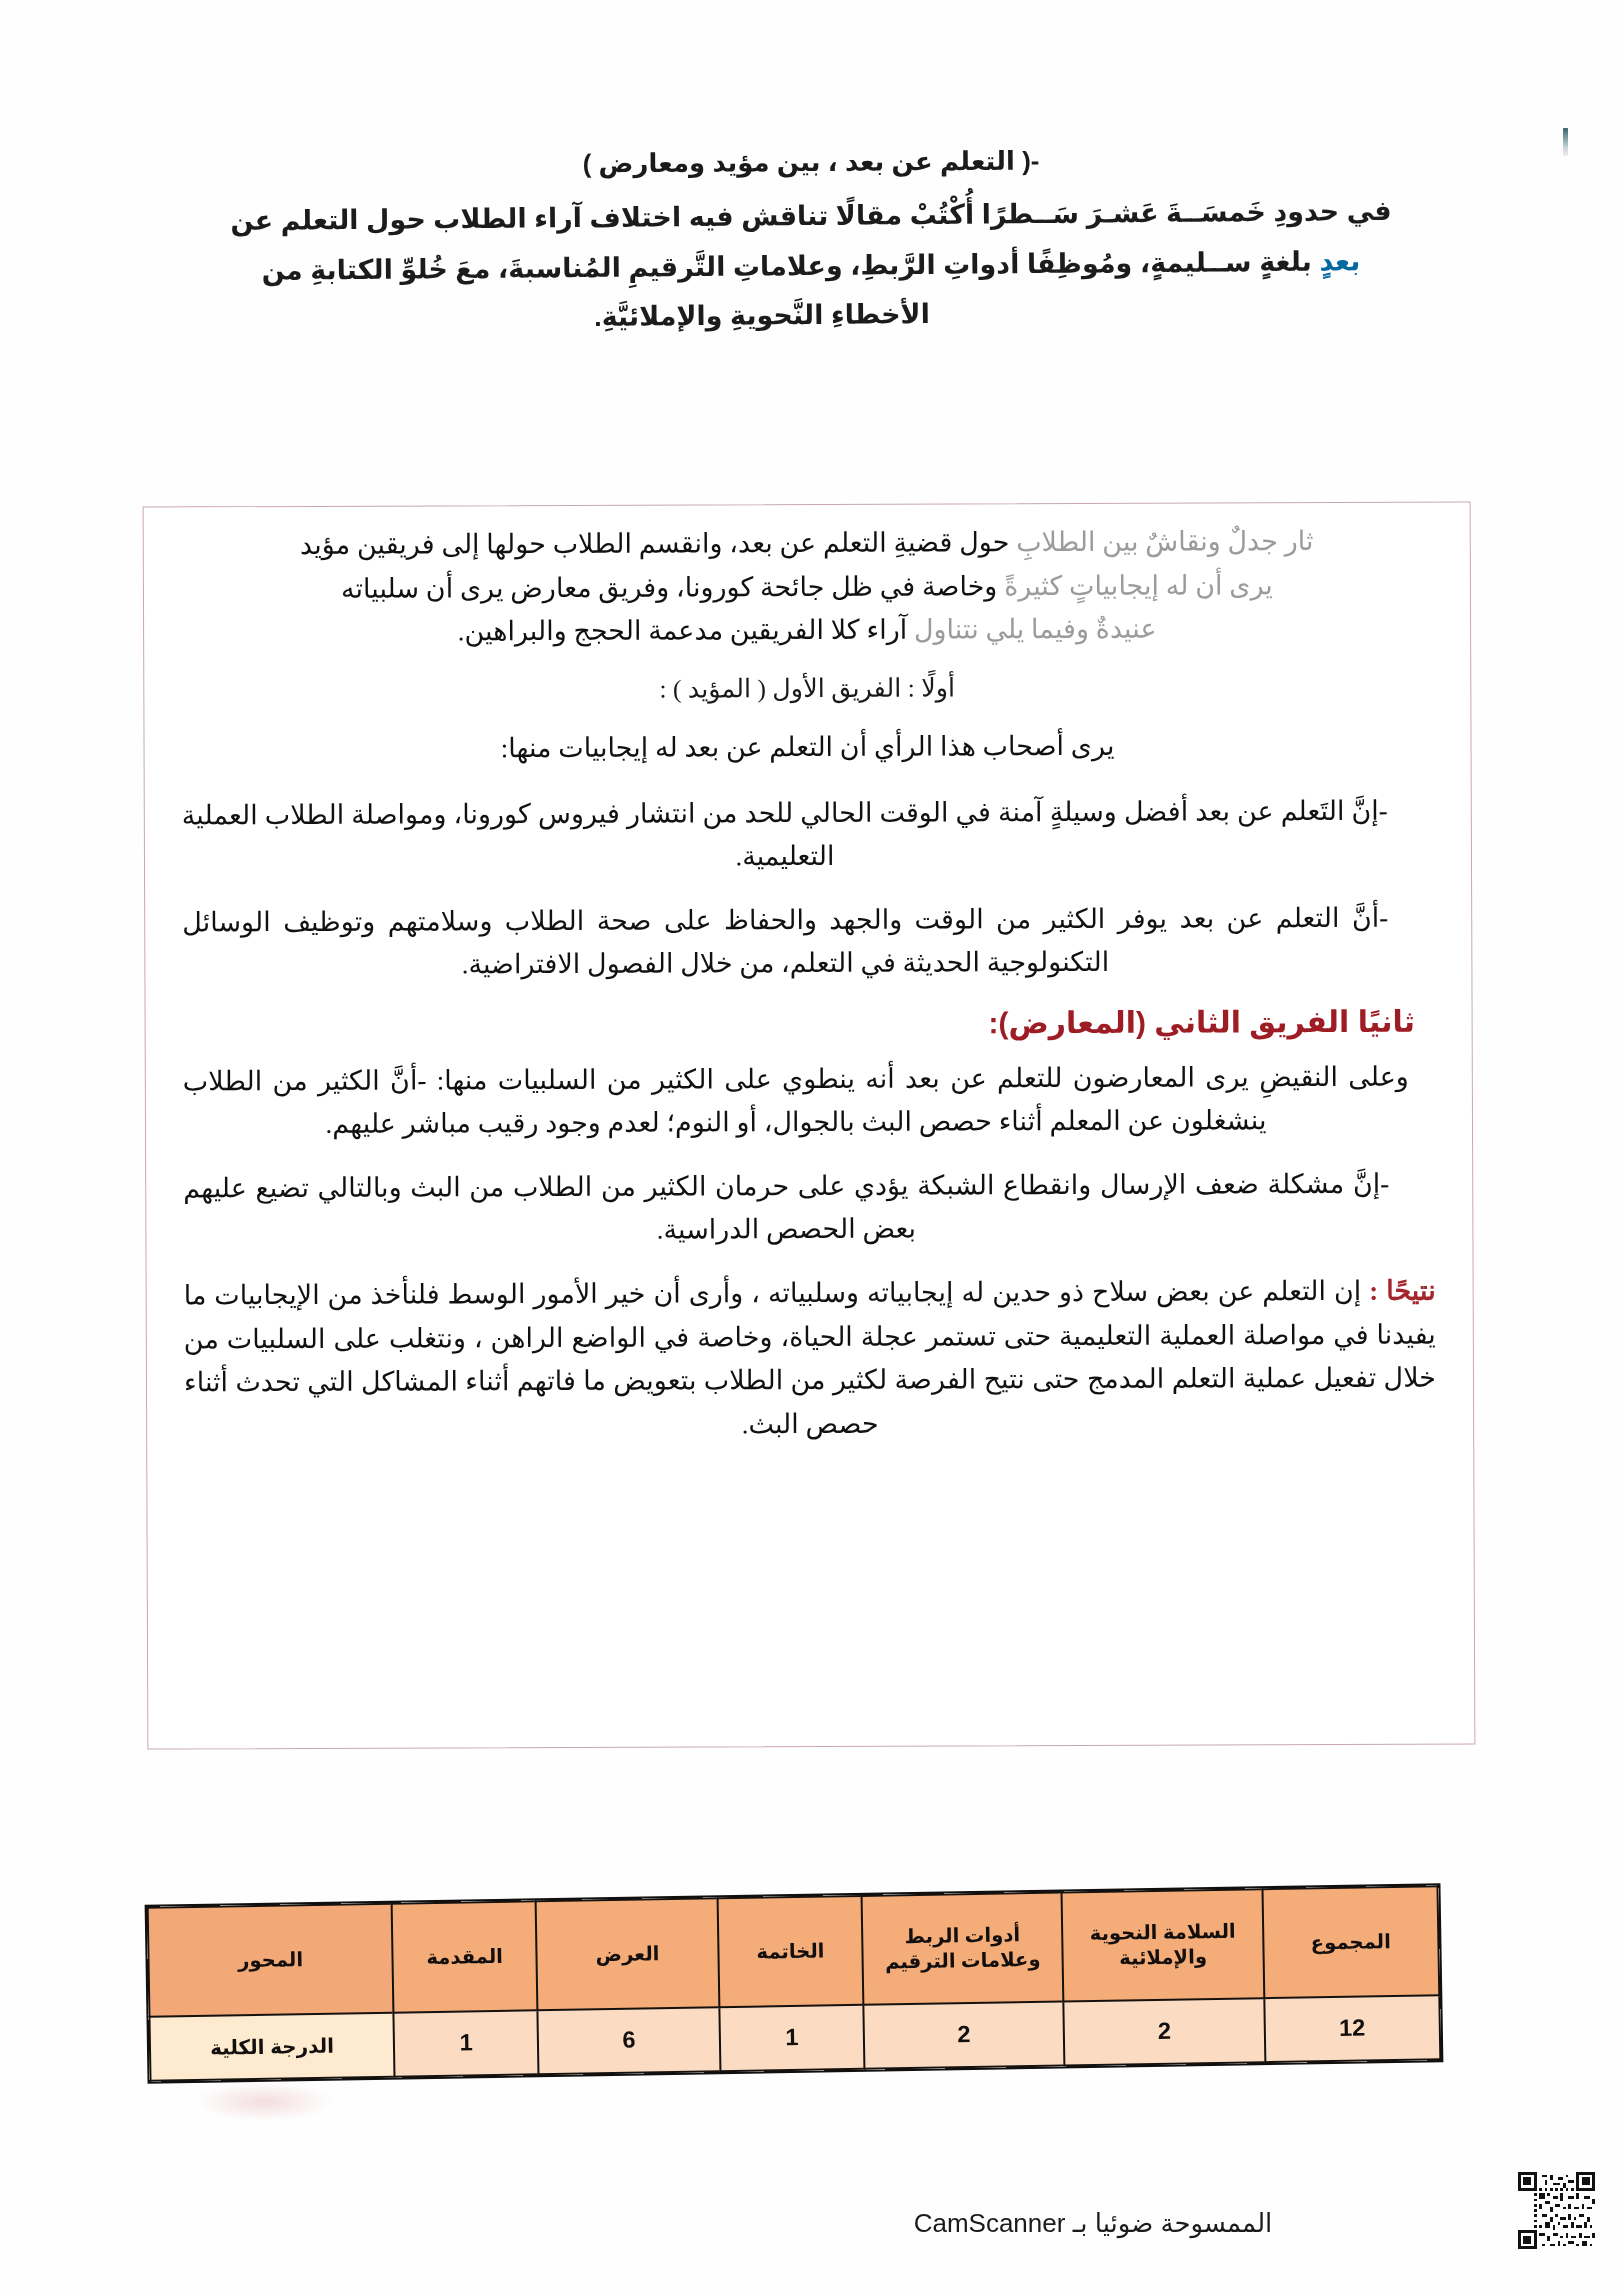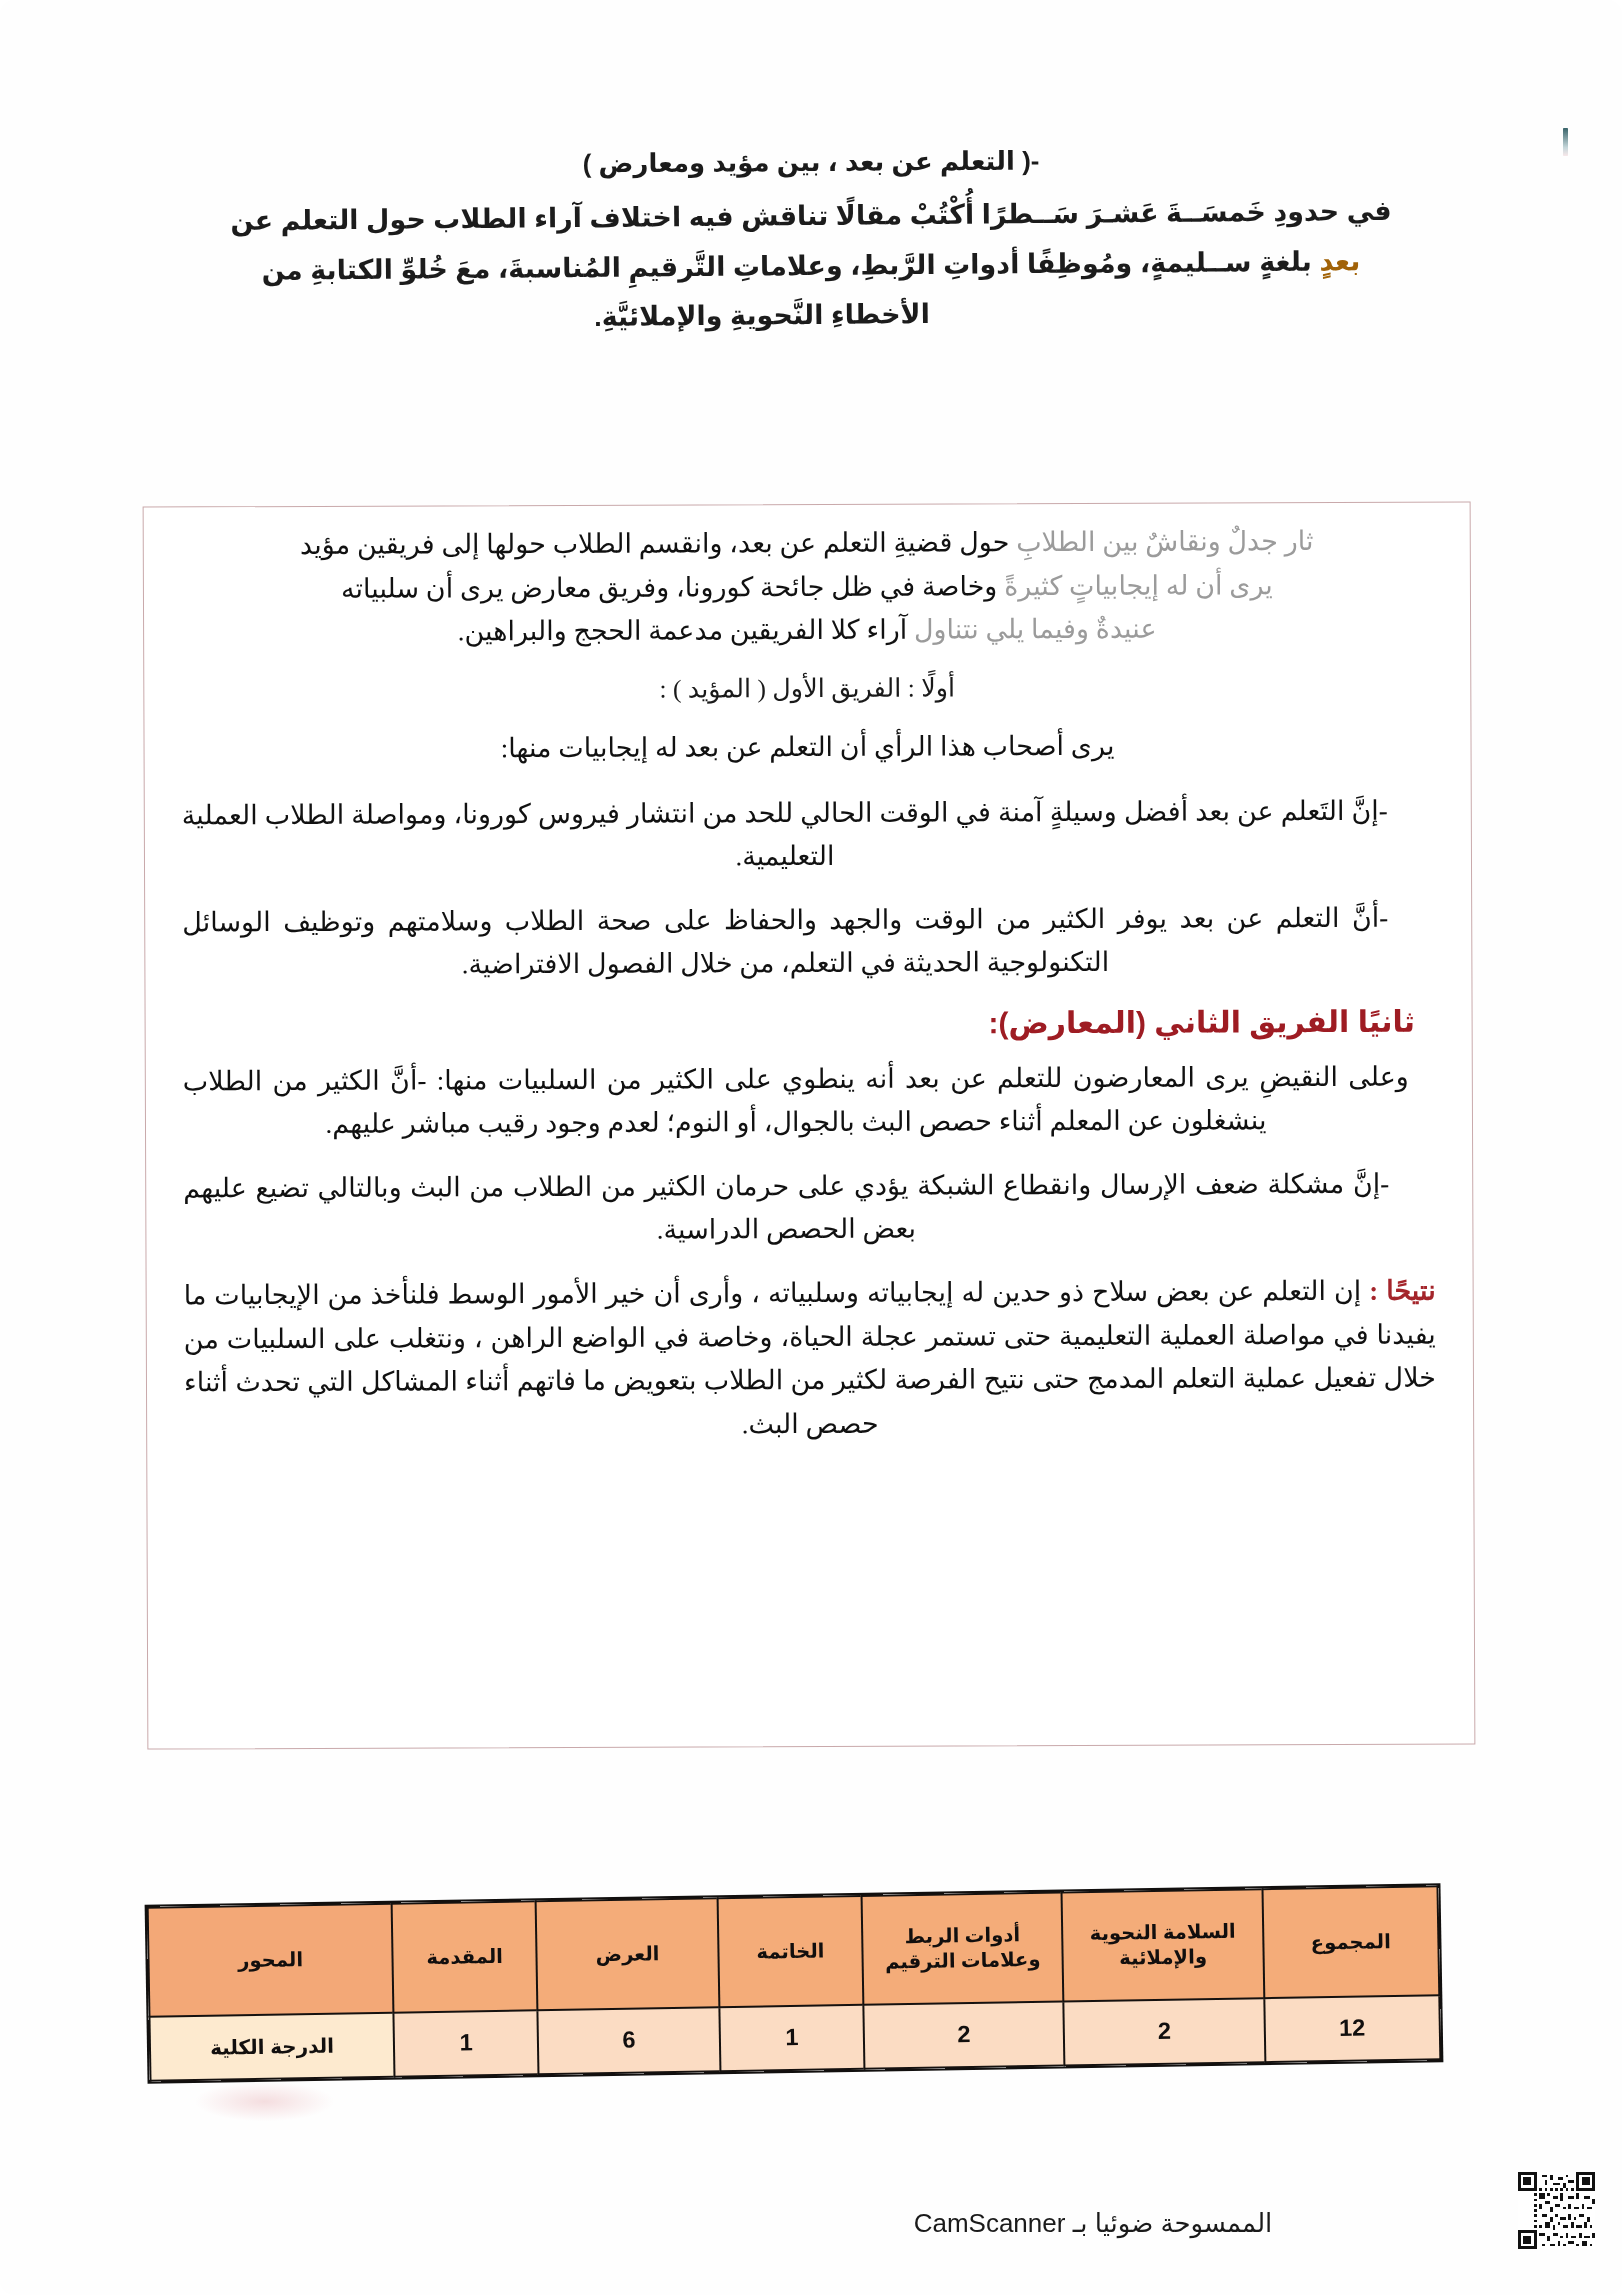--- a/index.html
+++ b/index.html
@@ -55,21 +55,21 @@
     transform: rotate(-0.5deg);
   }
   .prompt-line.l2 { padding: 0 39px; }
   .prompt-line.l3 { padding: 0 98px; margin-top: 6.5px; }
   .prompt-line.l4 {
     text-align: center;
     text-align-last: center;
     margin-top: 5.2px;
     padding-right: 98px;
   }
-  .faded { color: #a16207; }
+  .faded { color: #0369a1; }
 
   
   .answer-box {
     position: absolute;
     top: 504px;
     right: 149px;
     left: 145px;
     height: 1243px;
     border: 1.3px solid #c9a9ab;
     box-sizing: border-box;

